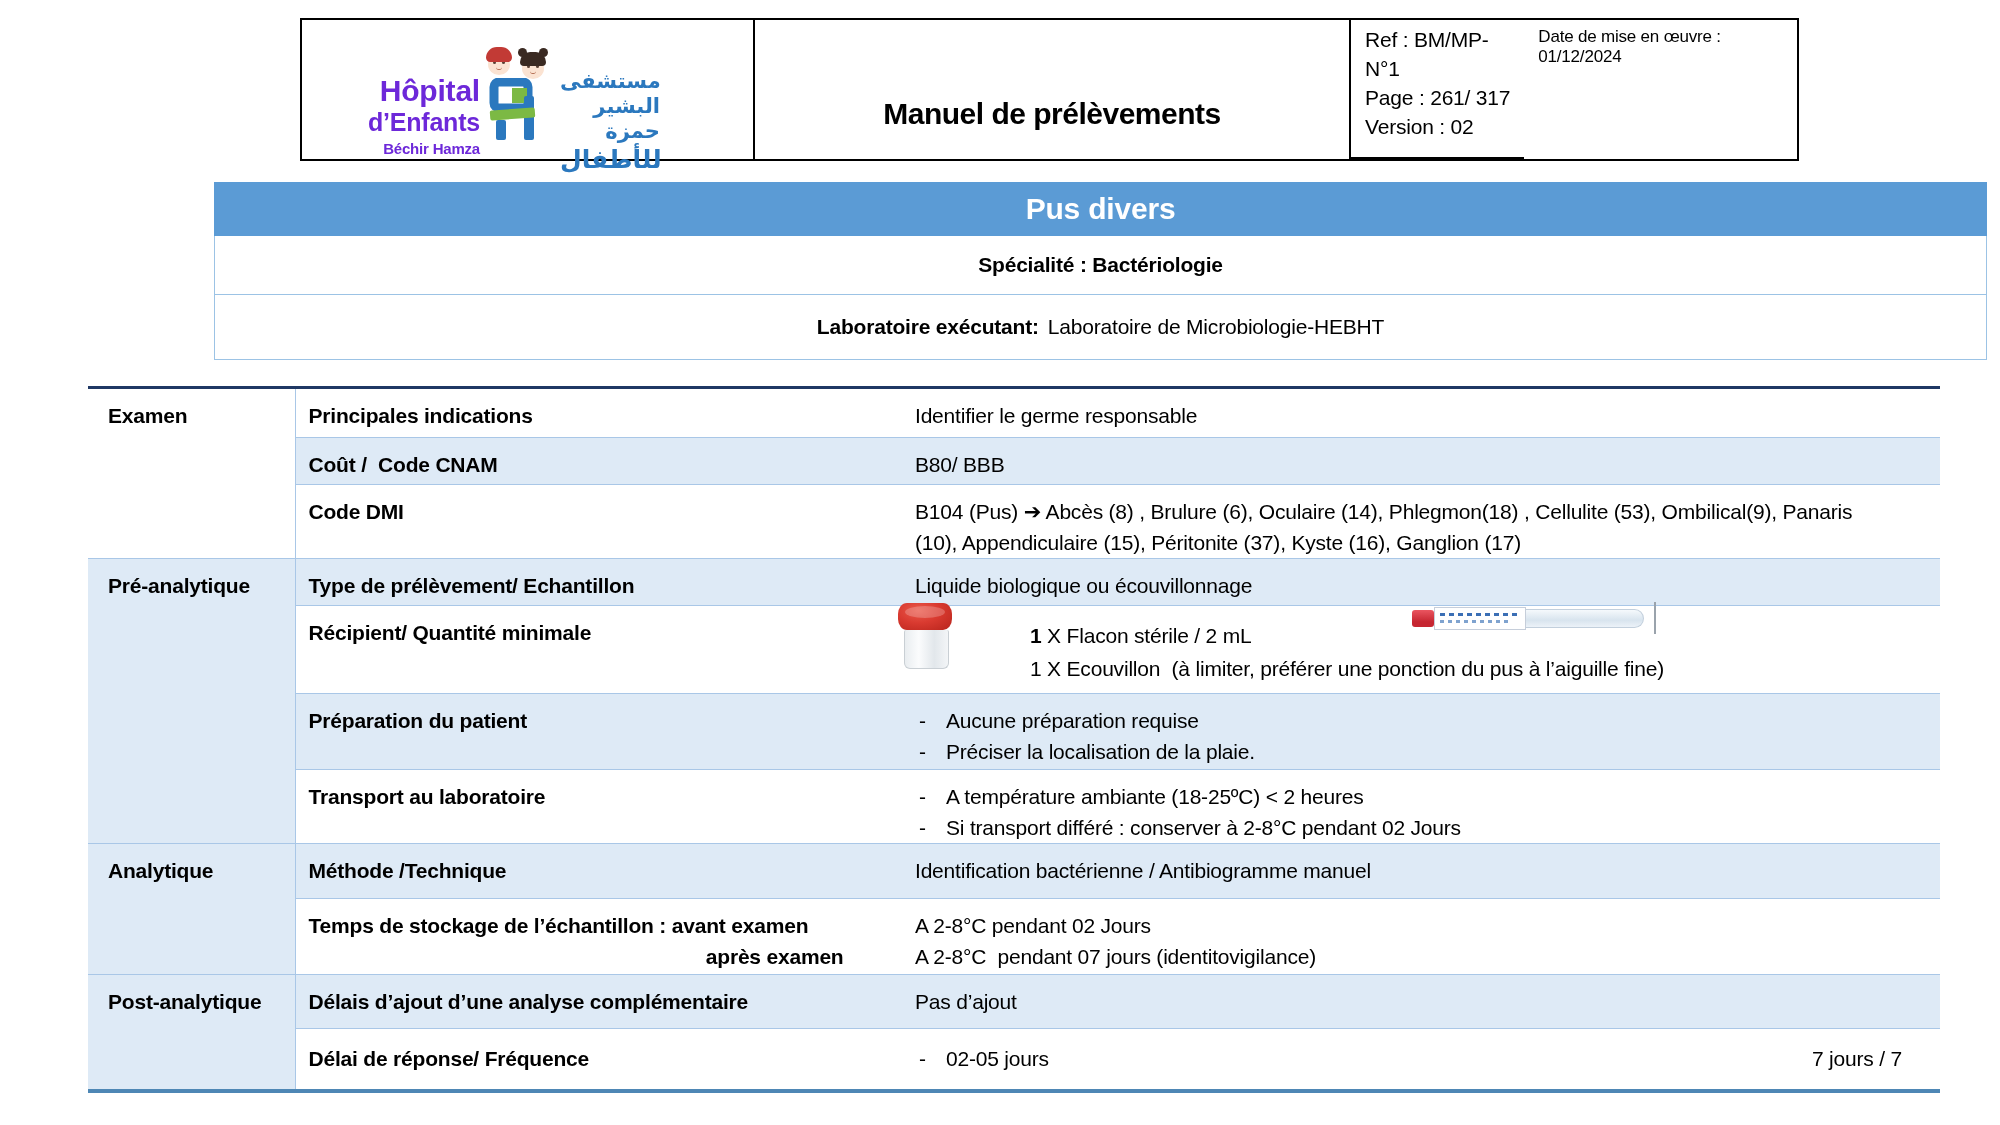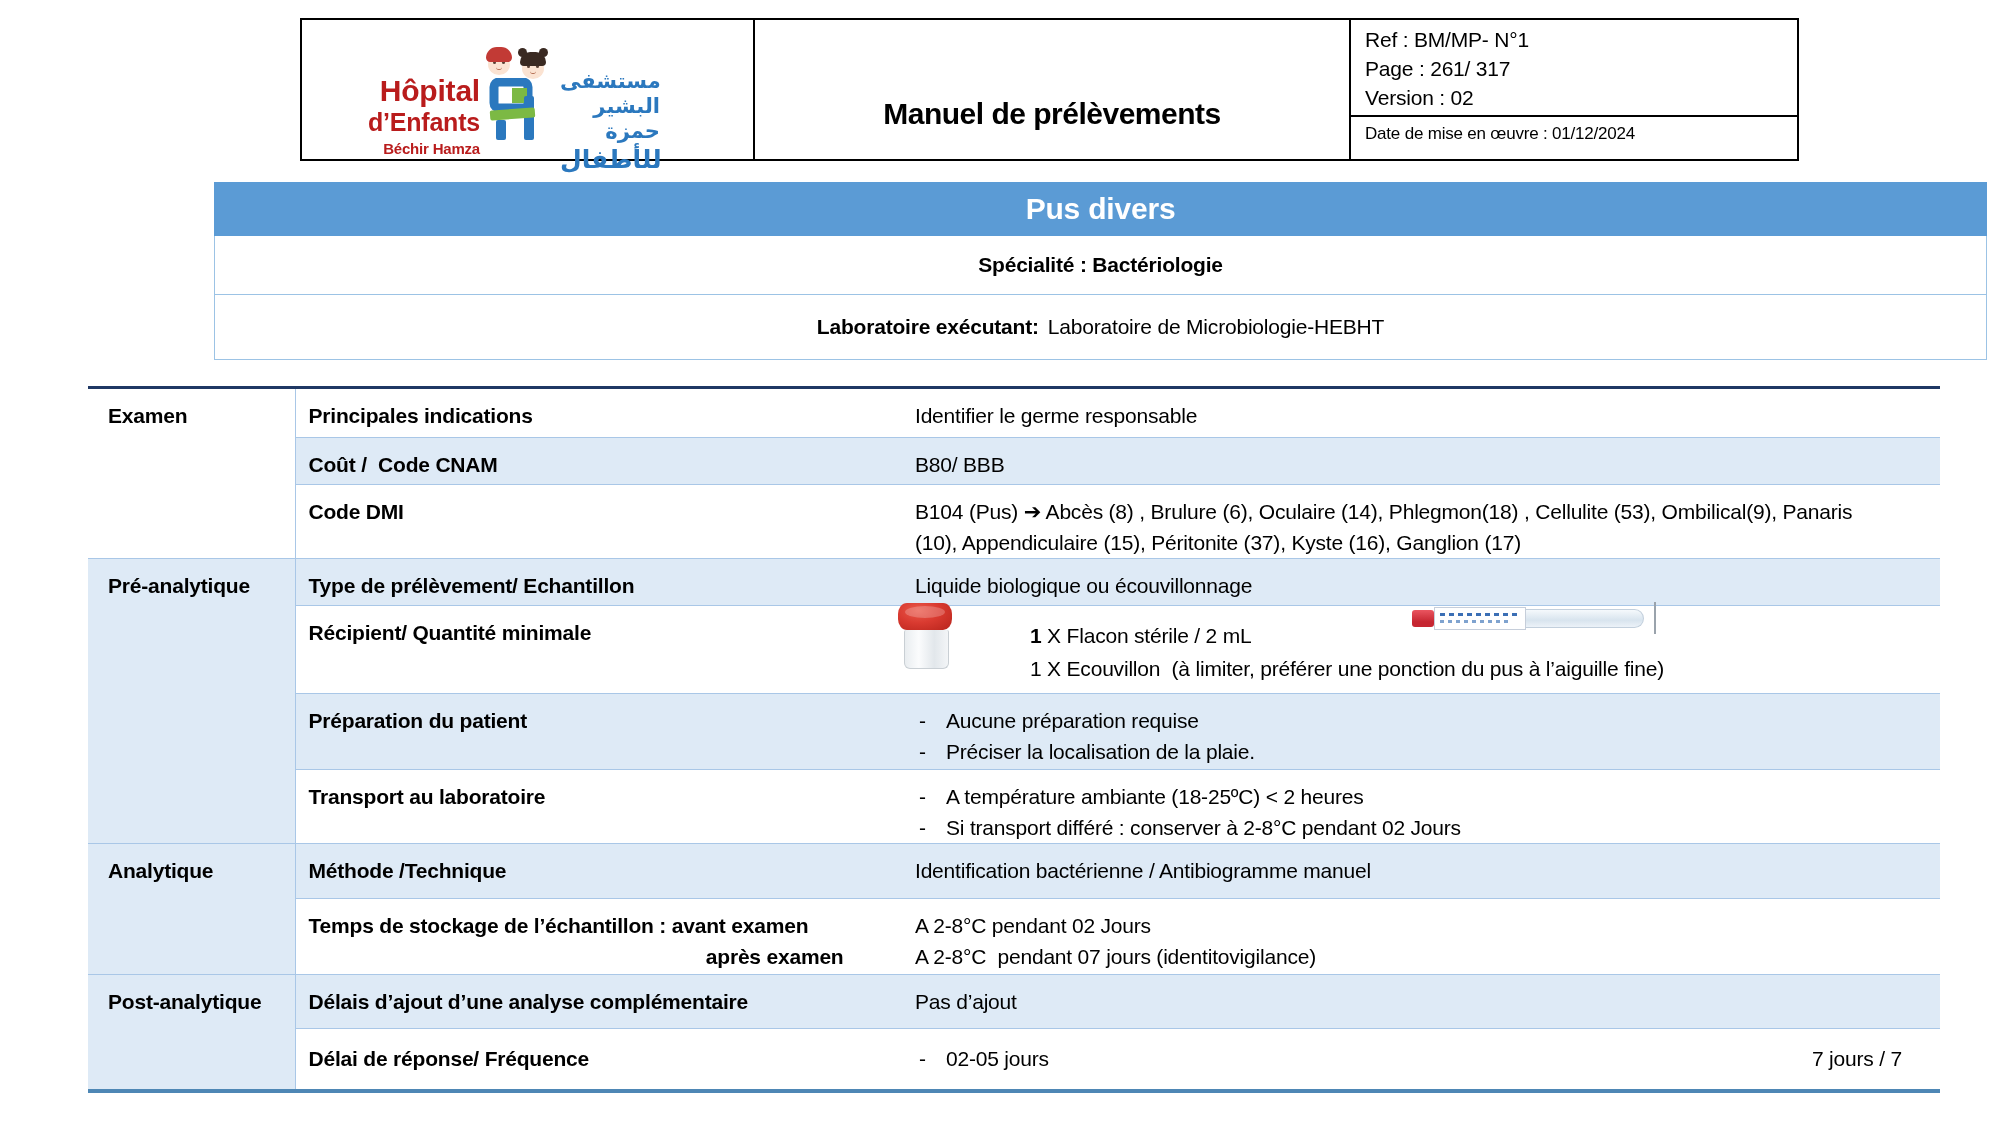--- a/index.html
+++ b/index.html
@@ -11,26 +11,26 @@
 
   
   .header-table {
     position:absolute; left:300px; top:18px; width:1499px; height:143px;
     border:2px solid #000; box-sizing:border-box; display:flex; background:#fff;
   }
   .logo-cell { width:453px; border-right:2px solid #000; box-sizing:border-box; position:relative; }
   .title-cell { width:596px; border-right:2px solid #000; box-sizing:border-box;
     display:flex; align-items:center; justify-content:center; padding-top:49px; }
   .doc-title { font-weight:bold; font-size:30px; letter-spacing:-0.5px; }
-  .ref-cell { flex:1; display:flex; flex-direction:column; }
+  .ref-cell { flex:1; display:flex; }
   .ref-top { border-bottom:2px solid #000; padding:5px 6px 3px 14px; font-size:21px; line-height:29px; }
   .ref-date { padding:7px 6px 0 14px; font-size:17px; }
 
   
-  .logo-fr { position:absolute; right:273px; top:56px; text-align:right; color:#b91c1c; font-weight:bold; line-height:1; }
+  .logo-fr { position:absolute; right:273px; top:56px; text-align:right; color:#6d28d9; font-weight:bold; line-height:1; }
   .logo-fr .fr1 { font-size:30px; }
   .logo-fr .fr2 { font-size:25px; margin-top:4px; }
   .logo-fr .fr3 { font-size:15px; margin-top:6px; }
   .logo-ar { position:absolute; left:258px; top:48px; width:100px; color:#2B78BE; font-weight:bold;
     text-align:right; line-height:1.2; font-size:21px; }
   .logo-ar .ar3 { font-size:25px; }
   .kids { position:absolute; left:184px; top:27px; width:66px; height:40px; }
   .kid { position:absolute; width:26px; height:32px; }
   .kid-boy { left:0; top:0; }
   .kid-girl { left:34px; top:4px; }

